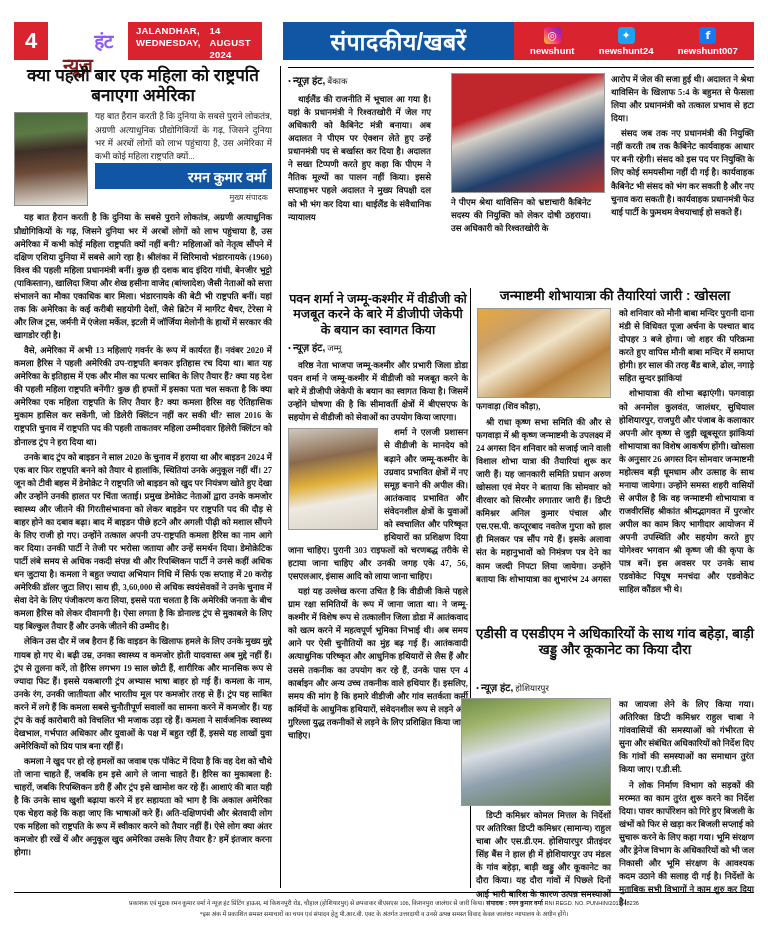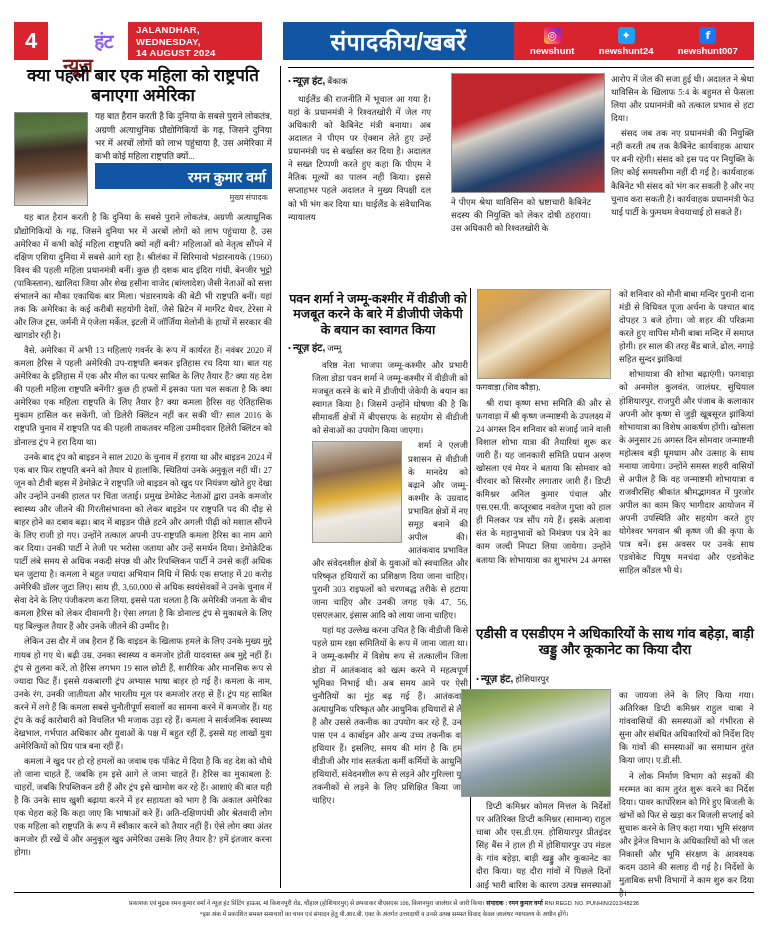--- a/index.html
+++ b/index.html
@@ -12,36 +12,36 @@
 
   
   .masthead{position:absolute;left:14px;top:22px;width:740px;height:38px;display:flex;align-items:stretch;}
   .mh-pageno{width:34px;background:#d9232e;color:#fff;display:flex;align-items:center;justify-content:center;
     font-family:"Liberation Sans",sans-serif;font-weight:700;font-size:22px;}
   .mh-logo{width:80px;background:#ffffff;display:flex;align-items:center;justify-content:center;gap:2px;}
   .mh-logo .l1{color:#7f1d1d;font-family:"Liberation Sans",sans-serif;font-weight:700;font-size:19px;letter-spacing:-.5px;margin-top:48px;}
   .mh-logo .l2{color:#8b5cf6;font-family:"Liberation Sans",sans-serif;font-weight:700;font-size:19px;letter-spacing:-.5px;}
   .mh-date{background:#d9232e;color:#fff;padding:3px 8px 2px 8px;width:118px;
     font-family:"Liberation Sans",sans-serif;font-weight:700;font-size:9.5px;line-height:1.25;
-    display:flex;flex-direction:column;justify-content:center;letter-spacing:.2px;}
+    display:flex;flex-direction:row;justify-content:center;letter-spacing:.2px;}
   .mh-section{flex:1;background:#1156a5;color:#fff;display:flex;align-items:center;justify-content:center;
     font-family:"Liberation Sans",sans-serif;font-weight:700;font-size:23px;letter-spacing:.5px;margin-left:21px;}
   .mh-social{width:232px;background:#d9232e;display:flex;align-items:center;justify-content:space-around;padding:0 4px;}
   .mh-soc{display:flex;flex-direction:column;align-items:center;justify-content:center;gap:1px;}
   .mh-soc .glyph{width:17px;height:17px;border-radius:4px;display:flex;align-items:center;justify-content:center;
     font-size:11px;color:#fff;font-family:"DejaVu Sans",sans-serif;font-weight:700;}
   .g-ig{background:linear-gradient(45deg,#f9ce34,#ee2a7b,#6228d7);}
   .g-tw{background:#1da1f2;border-radius:50%;}
   .g-fb{background:#1877f2;border-radius:50%;}
   .mh-soc .nm{color:#fff;font-family:"Liberation Sans",sans-serif;font-weight:700;font-size:9.5px;}
   .hl{font-family:"Liberation Sans",sans-serif;font-weight:700;color:#111;text-align:center;line-height:1.16;}
   .byline{font-size:8.5px;}
   .byline b{font-family:"Liberation Sans",sans-serif;font-size:10px;}
   .body-txt{font-size:8.6px;line-height:1.52;text-align:justify;color:#1a1a1a;hyphens:auto;}
-  .body-txt p{margin:0 0 2px 0;text-indent:10px;}
+  .body-txt p{margin:0 0 2px 0;text-indent:10px;font-weight:bold;}
 
   
   .col-left{position:absolute;left:14px;top:66px;width:258px;height:820px;}
   .ed-head{font-size:17px;margin-bottom:5px;}
   .ed-photo{float:left;width:72px;height:92px;margin:2px 7px 2px 0;
     background:linear-gradient(175deg,#4b6b3a 0%,#5d7a46 22%,#3f2f26 40%,#6b4a36 62%,#e8e4dc 100%);
     border:1px solid #8a8a8a;}
   .ed-intro{font-size:8.8px;line-height:1.5;text-align:justify;color:#1a1a1a;}
   .ed-namebar{clear:none;background:#1156a5;height:26px;margin-left:79px;display:flex;align-items:center;justify-content:flex-end;
     padding-right:6px;text-align:center;}
@@ -168,40 +168,41 @@
       </div>
     </div>
   </div>
 
   <div class="mid-left">
     <div class="hl mid-head">पवन शर्मा ने जम्मू-कश्मीर में वीडीजी को मजबूत करने के बारे में डीजीपी जेकेपी के बयान का स्वागत किया</div>
     <div class="byline">
       <span>•&nbsp;</span><b>न्यूज़ हंट,</b>
       <span>जम्मू</span>
     </div>
-    <div class="body-txt" style="margin-top:5px;margin-left:24px;">
+    <div class="body-txt" style="margin-top:5px;">
       <p>वरिष्ठ नेता भाजपा जम्मू-कश्मीर और प्रभारी जिला डोडा पवन शर्मा ने जम्मू-कश्मीर में वीडीजी को मजबूत करने के बारे में डीजीपी जेकेपी के बयान का स्वागत किया है। जिसमें उन्होंने घोषणा की है कि सीमावर्ती क्षेत्रों में बीएसएफ के सहयोग से वीडीजी को सेवाओं का उपयोग किया जाएगा।</p>
       <div class="mid-photo"></div>
       <p>शर्मा ने एलजी प्रशासन से वीडीजी के मानदेय को बढ़ाने और जम्मू-कश्मीर के उग्रवाद प्रभावित क्षेत्रों में नए समूह बनाने की अपील की। आतंकवाद प्रभावित और संवेदनशील क्षेत्रों के युवाओं को स्वचालित और परिष्कृत हथियारों का प्रशिक्षण दिया जाना चाहिए। पुरानी 303 राइफलों को चरणबद्ध तरीके से हटाया जाना चाहिए और उनकी जगह एके 47, 56, एसएलआर, इंसास आदि को लाया जाना चाहिए।</p>
       <p>यहां यह उल्लेख करना उचित है कि वीडीजी किसे पहले ग्राम रक्षा समितियों के रूप में जाना जाता था। ने जम्मू-कश्मीर में विशेष रूप से तत्कालीन जिला डोडा में आतंकवाद को खत्म करने में महत्वपूर्ण भूमिका निभाई थी। अब समय आने पर ऐसी चुनौतियों का मुंह बढ़ गई हैं। आतंकवादी अत्याधुनिक परिष्कृत और आधुनिक हथियारों से लैस हैं और उससे तकनीक का उपयोग कर रहे हैं, उनके पास एन 4 कार्बाइन और अन्य उच्च तकनीक वाले हथियार हैं। इसलिए, समय की मांग है कि हमारे वीडीजी और गांव सतर्कता कर्मी कर्मियों के आधुनिक हथियारों, संवेदनशील रूप से लड़ने और गुरिल्ला युद्ध तकनीकों से लड़ने के लिए प्रशिक्षित किया जाना चाहिए।</p>
     </div>
   </div>
 
   <div class="mid-right">
+    <div class="hl mr-head">जन्माष्टमी शोभायात्रा की तैयारियां जारी : खोसला</div>
     <div class="body-txt two-col">
       <div class="mr-photo"></div>
       <p style="text-indent:0;font-size:8.4px;">फगवाड़ा (शिव कौड़ा),</p>
       <p>श्री राधा कृष्ण सभा समिति की और से फगवाड़ा में श्री कृष्ण जन्माष्टमी के उपलक्ष्य में 24 अगस्त दिन शनिवार को सजाई जाने वाली विशाल शोभा यात्रा की तैयारियां शुरू कर जारी हैं। यह जानकारी समिति प्रधान अरुण खोसला एवं मेयर ने बताया कि सोमवार को वीरवार को सिरमौर लगातार जारी हैं। डिप्टी कमिश्नर अनिल कुमार पंचाल और एस.एस.पी. कप्तूरबाद नवतेज गुप्ता को हाल ही मिलकर पत्र सौंप गये हैं। इसके अलावा संत के महानुभावों को निमंत्रण पत्र देने का काम जल्दी निपटा लिया जायेगा। उन्होंने बताया कि शोभायात्रा का शुभारंभ 24 अगस्त को शनिवार को मौनी बाबा मन्दिर पुरानी दाना मंडी से विधिवत पूजा अर्चना के पश्चात बाद दोपहर 3 बजे होगा। जो शहर की परिक्रमा करते हुए वापिस मौनी बाबा मन्दिर में समाप्त होगी। हर साल की तरह बैंड बाजे, ढोल, नगाड़े सहित सुन्दर झांकियां</p>
       <p>शोभायात्रा की शोभा बढ़ाएंगी। फगवाड़ा को अनमोल कुलवंत, जालंधर, सुधियाल होशियारपुर, राजपुरी और पंजाब के कलाकार अपनी ओर कृष्ण से जुड़ी खूबसूरत झांकियां शोभायात्रा का विशेष आकर्षण होंगी। खोसला के अनुसार 26 अगस्त दिन सोमवार जन्माष्टमी महोत्सव बड़ी धूमधाम और उत्साह के साथ मनाया जायेगा। उन्होंने समस्त शहरी वासियों से अपील है कि वह जन्माष्टमी शोभायात्रा व राजवीरसिंह श्रीकांत श्रीमद्भागवत में पुरजोर अपील का काम किए भागीदार आयोजन में अपनी उपस्थिति और सहयोग करते हुए योगेश्वर भगवान श्री कृष्ण जी की कृपा के पात्र बनें। इस अवसर पर उनके साथ एडवोकेट पियूष मनचंदा और एडवोकेट साहिल कौंडल भी थे।</p>
     </div>
   </div>
 
   <div class="bot-right">
     <div class="hl br-head">एडीसी व एसडीएम ने अधिकारियों के साथ गांव बहेड़ा, बाड़ी खड्डु और कूकानेट का किया दौरा</div>
-    <div class="byline" style="margin-top:13px;">
+    <div class="byline" style="margin-top:22px;">
       <span>•&nbsp;</span><b>न्यूज़ हंट,</b>
       <span>होशियारपुर</span>
     </div>
     <div class="body-txt two-col" style="margin-top:4px;">
       <div class="br-photo"></div>
       <p>डिप्टी कमिश्नर कोमल मित्तल के निर्देशों पर अतिरिक्त डिप्टी कमिश्नर (सामान्य) राहुल चाबा और एस.डी.एम. होशियारपुर प्रीतइंदर सिंह बैंस ने हाल ही में होशियारपुर उप मंडल के गांव बहेड़ा, बाड़ी खड्डु और कूकानेट का दौरा किया। यह दौरा गांवों में पिछले दिनों आई भारी बारिश के कारण उत्पन्न समस्याओं का जायजा लेने के लिए किया गया। अतिरिक्त डिप्टी कमिश्नर राहुल चाबा ने गांववासियों की समस्याओं को गंभीरता से सुना और संबंधित अधिकारियों को निर्देश दिए कि गांवों की समस्याओं का समाधान तुरंत किया जाए। ए.डी.सी.</p>
       <p>ने लोक निर्माण विभाग को सड़कों की मरम्मत का काम तुरंत शुरू करने का निर्देश दिया। पावर कार्पोरेशन को गिरे हुए बिजली के खंभों को फिर से खड़ा कर बिजली सप्लाई को सुचारू करने के लिए कहा गया। भूमि संरक्षण और ड्रेनेज विभाग के अधिकारियों को भी जल निकासी और भूमि संरक्षण के आवश्यक कदम उठाने की सलाह दी गई है। निर्देशों के मुताबिक सभी विभागों ने काम शुरु कर दिया है।</p>
     </div>
   </div>
 

